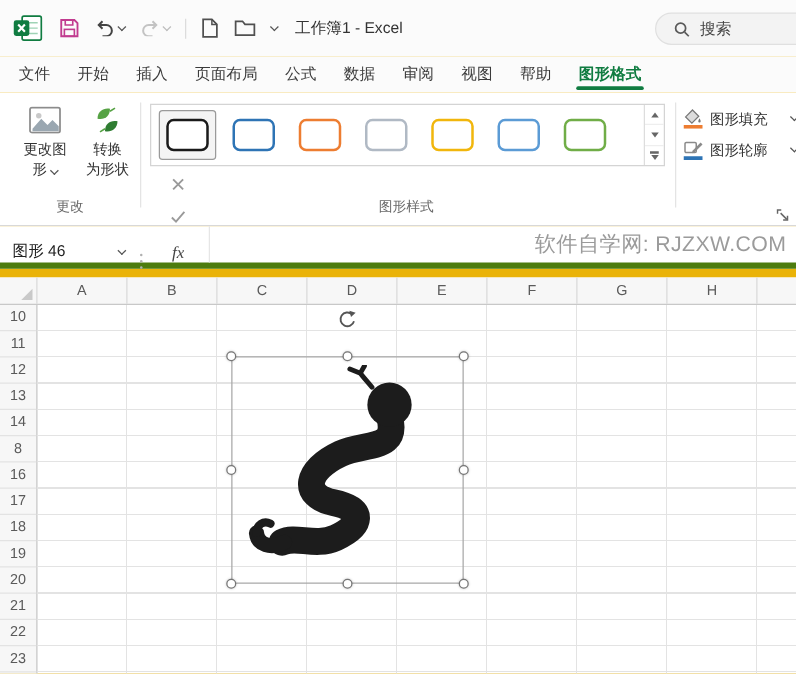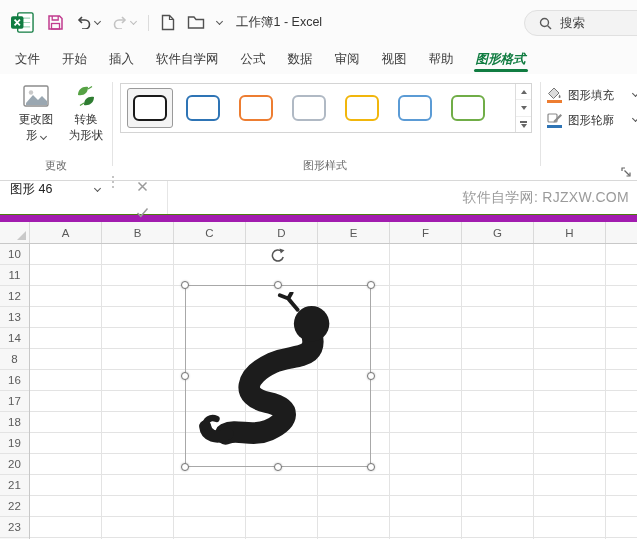--- a/index.html
+++ b/index.html
@@ -1,36 +1,36 @@
 <!DOCTYPE html>
 <html><head>
 <meta charset="utf-8">
 <style>
   * { margin:0; padding:0; box-sizing:border-box; }
   html,body { background:#e8e8e8; }
   .app {
     position:relative; width:637px; height:539px; overflow:hidden;
-    background:#a21caf; font-family:"Liberation Sans", sans-serif;
+    background:#eab308; font-family:"Liberation Sans", sans-serif;
     font-size:12px; color:#262626;
   }
 
   
   .titlebar { position:absolute; left:0; top:0; right:0; height:45px; background:#fbfbfb; display:flex; align-items:center; }
   .qat { display:flex; align-items:center; gap:12px; padding-left:10px; }
   .qbtn { display:flex; align-items:center; gap:3px; color:#444; }
   .qsep { width:1px; height:16px; background:#dcdcdc; }
   .chev { display:inline-block; width:5px; height:5px; border-right:1.3px solid #555; border-bottom:1.3px solid #555; transform:rotate(45deg); margin-top:-3px; }
   .chev.lite { border-color:#bdbdbd; }
   .wtitle { margin-left:14px; font-size:12.5px; color:#333; }
   .searchbox { position:absolute; left:524px; top:10px; width:130px; height:26px; background:#f3f3f3; border:1px solid #e0e0e0; border-radius:13px; display:flex; align-items:center; gap:8px; padding-left:14px; color:#444; font-size:12.5px; }
 
   
   .tabbar { position:absolute; left:0; top:45px; right:0; height:29px; background:#fbfbfb; display:flex; align-items:stretch; padding:0 4px; }
   .tab { display:flex; align-items:center; padding:0 11px; font-size:12.5px; color:#3b3b3b; position:relative; }
-  .tab.active { color:#107C41; font-weight:bold;font-style:italic; }
+  .tab.active { color:#107C41; font-weight:bold; }
   .tab.active::after { content:""; position:absolute; left:9px; right:9px; bottom:2px; height:3px; background:#107C41; border-radius:2px; }
 
   
   .ribbon { position:absolute; left:0; top:74px; right:0; height:107px; background:#fff; border-bottom:1px solid #d8d8d8; }
   .vsep { position:absolute; top:8px; bottom:14px; width:1px; background:#e4e4e4; }
   .grp-label { position:absolute; top:84px; font-size:11px; color:#696969; text-align:center; }
   .bigbtn { position:absolute; top:6px; width:48px; height:74px; display:flex; flex-direction:column; align-items:center; border-radius:3px; }
   .bigbtn .bicon { height:32px; display:flex; align-items:center; }
   .lblwrap { text-align:center; line-height:1.3; }
   .biglbl { font-size:11.5px; color:#333; white-space:pre-line; }
@@ -44,27 +44,27 @@
   .gsbtn { flex:1; display:flex; align-items:center; justify-content:center; flex-direction:column; gap:1px; }
   .gsbtn + .gsbtn { border-top:1px solid #eee; }
   .tri-up { width:0; height:0; border-left:3.5px solid transparent; border-right:3.5px solid transparent; border-bottom:4.5px solid #666; }
   .tri-down { width:0; height:0; border-left:3.5px solid transparent; border-right:3.5px solid transparent; border-top:4.5px solid #666; }
   .more-bar { width:7px; height:1.5px; background:#666; }
   .fmtrow { position:absolute; left:546px; width:92px; height:22px; display:flex; align-items:center; gap:5px; }
   .fmtlbl { font-size:11.5px; color:#333; flex:1; }
   .dlauncher { position:absolute; left:621px; top:93px; width:12px; height:12px; }
 
   
-  .fbar { position:absolute; left:0; top:181px; right:0; height:34px; background:#fff; border-bottom:1px solid #4d7c0f; display:flex; align-items:flex-start; }
+  .fbar { position:absolute; left:0; top:181px; right:0; height:34px; background:#fff; border-bottom:5px solid #4d7c0f; display:flex; align-items:flex-end; }
   .namebox { width:100px; padding-left:10px; display:flex; align-items:center; justify-content:space-between; font-size:12.5px; color:#222; }
   .vdots { width:2px; height:2px; border-radius:50%; background:#b0b0b0; box-shadow:0 5px 0 #b0b0b0, 0 -5px 0 #b0b0b0; margin:0 12px; }
   .fxrow { display:flex; align-items:center; gap:15px; padding:0 10px;flex-direction:column; }
   .fxlbl { font-family:"Liberation Serif", serif; font-style:italic; font-size:13.5px; color:#444; }
   .finput { flex:1; align-self:stretch; border-left:1px solid #e6e6e6; margin-left:8px; }
-  .watermark { position:absolute; right:8px; top:0; bottom:0; display:flex; align-items:center; color:#9b9b9b; font-size:14px; letter-spacing:.3px; }
+  .watermark { position:absolute; right:8px; top:0; bottom:0; display:flex; align-items:center; color:#9b9b9b; font-size:17px; letter-spacing:.3px; }
 
   
   .sheet { position:absolute; left:0; top:222px; right:0; bottom:0; background:#fff; }
   .col-headers { position:absolute; left:0; top:0; right:0; height:22px; background:#f7f7f7; border-bottom:1px solid #c8c8c8; }
   .colh { position:absolute; top:0; bottom:0; width:72px; border-right:1px solid #dadada; display:flex; align-items:center; justify-content:center; color:#5a5a5a; font-size:11.5px; }
   .corner { position:absolute; left:0; top:0; bottom:0; width:30px; border-right:1px solid #dadada; }
   .corner-tri { position:absolute; right:3px; bottom:3px; width:0; height:0; border-left:9px solid transparent; border-bottom:9px solid #c9c9c9; }
   .row-headers { position:absolute; left:0; top:22px; width:30px; bottom:0; background:#f7f7f7; border-right:1px solid #c8c8c8; }
   .rowh { height:21px; border-bottom:1px solid #e3e3e3; display:flex; align-items:center; justify-content:center; color:#5a5a5a; font-size:11.5px; }
   .cells { position:absolute; left:30px; top:22px; right:0; bottom:0;
@@ -141,21 +141,21 @@
         <path d="M8.7 8.7 L12 12" stroke="#5a5a5a" stroke-width="1.4"></path>
       </svg>
       <span>搜索</span>
     </div>
   </div>
 
   <div class="tabbar">
     <div class="tab">文件</div>
     <div class="tab">开始</div>
     <div class="tab">插入</div>
-    <div class="tab">软件自学网</div>
+    <div class="tab">页面布局</div>
     <div class="tab">公式</div>
     <div class="tab">数据</div>
     <div class="tab">审阅</div>
     <div class="tab">视图</div>
     <div class="tab">帮助</div>
     <div class="tab active">图形格式</div>
   </div>
 
   <div class="ribbon">
 

